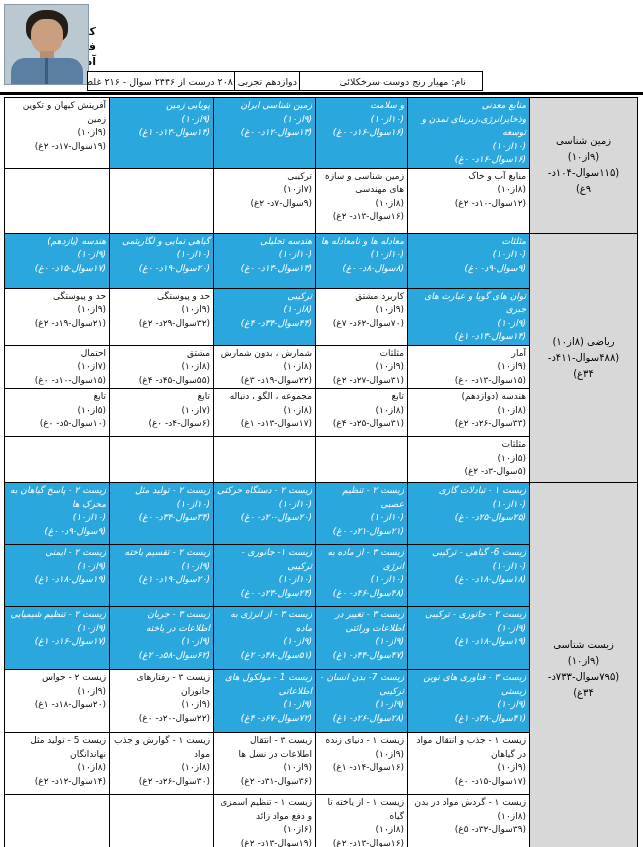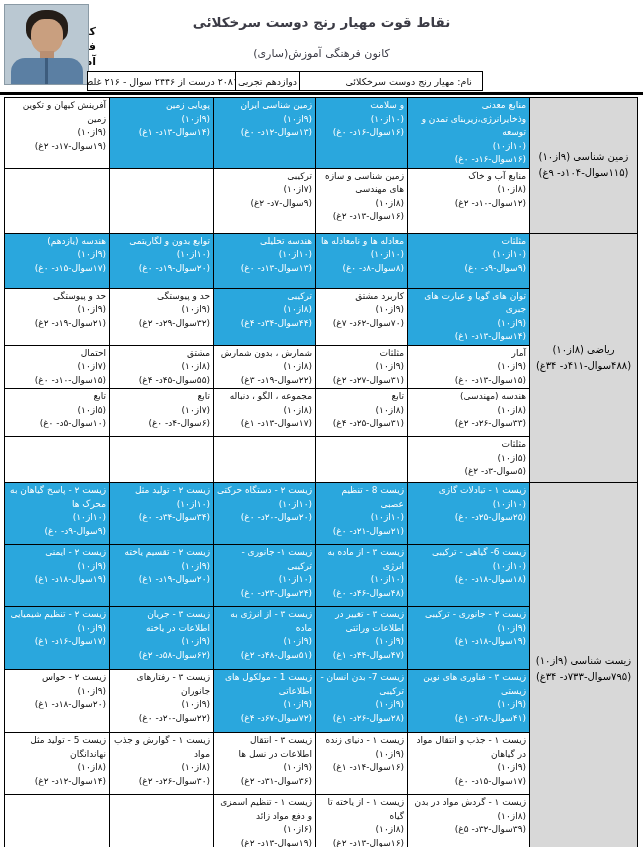--- a/index.html
+++ b/index.html
@@ -12,43 +12,43 @@
   
   .title{position:absolute;top:14px;left:0;right:0;text-align:center;font-size:13.5px;font-weight:bold;color:var(--titleink);}
   .subtitle{position:absolute;top:47px;left:0;right:0;text-align:center;font-size:11px;color:var(--titleink);}
   .rule{position:absolute;top:92px;left:0;width:643px;height:3px;background:#000;}
 
   .infobar{position:absolute;top:71px;left:87px;width:396px;height:20px;display:flex;direction:ltr;}
   .infocell{border:1px solid var(--bd);height:20px;display:flex;align-items:center;justify-content:center;
             font-size:9.5px;color:var(--ink);direction:rtl;overflow:hidden;white-space:nowrap;background:#fff;}
   .infocell.result{width:160px;}
   .infocell.grade{width:70px;border-left:none;}
-  .infocell.name{width:196px;border-left:none;justify-content:flex-start;padding-right:10px;}
+  .infocell.name{width:196px;border-left:none;justify-content:flex-start;padding-right:16px;}
 
   
   .logo{position:absolute;top:3px;right:543px;width:96px;height:80px;direction:ltr;display:flex;}
   .logo .sil{width:42px;height:78px;}
   .logo .ltxt{width:50px;display:flex;flex-direction:column;justify-content:flex-end;align-items:flex-start;direction:rtl;}
   .logo .lline{font-size:11px;font-weight:bold;color:#0c0c0c;line-height:1.35;}
   .logo .badge{margin-top:1px;background:var(--red);color:#fff;font-size:10px;font-weight:bold;padding:0 4px 1px 4px;}
 
   
   .photo{position:absolute;top:4px;left:4px;width:85px;height:81px;background:#bac8d2;border:1px solid #8a9aa5;overflow:hidden;}
   .photo .hair{position:absolute;top:5px;left:21px;width:42px;height:34px;background:#241d18;border-radius:46% 46% 40% 40%;}
   .photo .face{position:absolute;top:14px;left:26px;width:32px;height:35px;background:#c99f7f;border-radius:42% 42% 48% 48%;}
   .photo .neck{position:absolute;top:46px;left:35px;width:14px;height:10px;background:#b98f72;}
   .photo .shirt{position:absolute;top:53px;left:6px;width:72px;height:30px;background:#5b7fa3;border-radius:14px 14px 0 0;}
   .photo .collar{position:absolute;top:53px;left:40px;width:3px;height:30px;background:#3d5c7d;}
 
   
   table.report{position:absolute;top:97px;right:5px;width:633px;border-collapse:collapse;table-layout:fixed;direction:rtl;}
   td{border:1px solid var(--bd);overflow:hidden;}
   td.cell{vertical-align:top;padding:1px 3px;font-size:9px;line-height:1.5;color:var(--ink);text-align:right;background:#fff;}
-  td.cell.hl{background:var(--hl);color:#fff;}
-  td.cat{background:var(--cat);color:#000;text-align:center;vertical-align:middle;font-size:10px;line-height:1.6;padding:4px;}
+  td.cell.hl{background:var(--hl);color:#fff;font-style:italic;}
+  td.cat{background:var(--cat);color:#000;text-align:center;vertical-align:middle;font-size:10px;line-height:1.6;padding:12px;}
   .t-name,.t-score,.t-stats{display:block;}
 </style>
 </head>
 <body>
 
 <div class="page">
 
   <div class="logo">
     <svg class="sil" viewBox="0 0 42 78">
       <polygon points="2,13 21,4 40,13 21,22" fill="#0c0c0c"></polygon>
@@ -58,22 +58,20 @@
       <line x1="39" y1="13" x2="39" y2="24" stroke="#0c0c0c" stroke-width="2"></line>
     </svg>
     <div class="ltxt">
       <span class="lline">کانون</span>
       <span class="lline">فرهنگی</span>
       <span class="lline">آموزش</span>
       <span class="badge">قلم چی</span>
     </div>
   </div>
 
-  <div class="title">نقاط قوت مهیار رنج دوست سرخکلائی</div>
-  <div class="subtitle">کانون فرهنگی آموزش(ساری)</div>
 
   <div class="photo">
     <div class="hair"></div>
     <div class="face"></div>
     <div class="neck"></div>
     <div class="shirt"></div>
     <div class="collar"></div>
   </div>
 
   <div class="infobar">
@@ -158,21 +156,21 @@
             <span class="t-name">معادله ها و نامعادله ها</span>
             <span class="t-score">(۱۰از۱۰)</span>
             <span class="t-stats">(۸سوال-۸د- ۰غ)</span>
           </td>
           <td class="cell hl">
             <span class="t-name">هندسه تحلیلی</span>
             <span class="t-score">(۱۰از۱۰)</span>
             <span class="t-stats">(۱۳سوال-۱۳د- ۰غ)</span>
           </td>
           <td class="cell hl">
-            <span class="t-name">توابع بدون و لگاریتمی</span>
+            <span class="t-name">گیاهی نمایی و لگاریتمی</span>
             <span class="t-score">(۱۰از۱۰)</span>
             <span class="t-stats">(۲۰سوال-۱۹د- ۰غ)</span>
           </td>
           <td class="cell hl">
             <span class="t-name">هندسه (یازدهم)</span>
             <span class="t-score">(۹از۱۰)</span>
             <span class="t-stats">(۱۷سوال-۱۵د- ۰غ)</span>
           </td>
         </tr>
         <tr style="height: 50px;">
@@ -224,21 +222,21 @@
             <span class="t-stats">(۵۵سوال-۴۵د- ۴غ)</span>
           </td>
           <td class="cell">
             <span class="t-name">احتمال</span>
             <span class="t-score">(۷از۱۰)</span>
             <span class="t-stats">(۱۵سوال-۱۰د- ۰غ)</span>
           </td>
         </tr>
         <tr style="height: 48px;">
           <td class="cell">
-            <span class="t-name">هندسه (مهندسی)</span>
+            <span class="t-name">هندسه (دوازدهم)</span>
             <span class="t-score">(۸از۱۰)</span>
             <span class="t-stats">(۳۳سوال-۲۶د- ۲غ)</span>
           </td>
           <td class="cell">
             <span class="t-name">تابع</span>
             <span class="t-score">(۸از۱۰)</span>
             <span class="t-stats">(۳۱سوال-۲۵د- ۴غ)</span>
           </td>
           <td class="cell">
             <span class="t-name">مجموعه ، الگو ، دنباله</span>
@@ -271,21 +269,21 @@
           <td class="cat" rowspan="6">
             <span class="t-name">زیست شناسی (۹از۱۰)</span>
             <span class="t-stats">(۷۹۵سوال-۷۳۳د- ۳۴غ)</span>
           </td>
           <td class="cell hl">
             <span class="t-name">زیست ۱ - تبادلات گازی</span>
             <span class="t-score">(۱۰از۱۰)</span>
             <span class="t-stats">(۲۵سوال-۲۵د- ۰غ)</span>
           </td>
           <td class="cell hl">
-            <span class="t-name">زیست 8 - تنظیم عصبی</span>
+            <span class="t-name">زیست ۲ - تنظیم عصبی</span>
             <span class="t-score">(۱۰از۱۰)</span>
             <span class="t-stats">(۲۱سوال-۲۱د- ۰غ)</span>
           </td>
           <td class="cell hl">
             <span class="t-name">زیست ۲ - دستگاه حرکتی</span>
             <span class="t-score">(۱۰از۱۰)</span>
             <span class="t-stats">(۲۰سوال-۲۰د- ۰غ)</span>
           </td>
           <td class="cell hl">
             <span class="t-name">زیست ۲ - تولید مثل</span>

